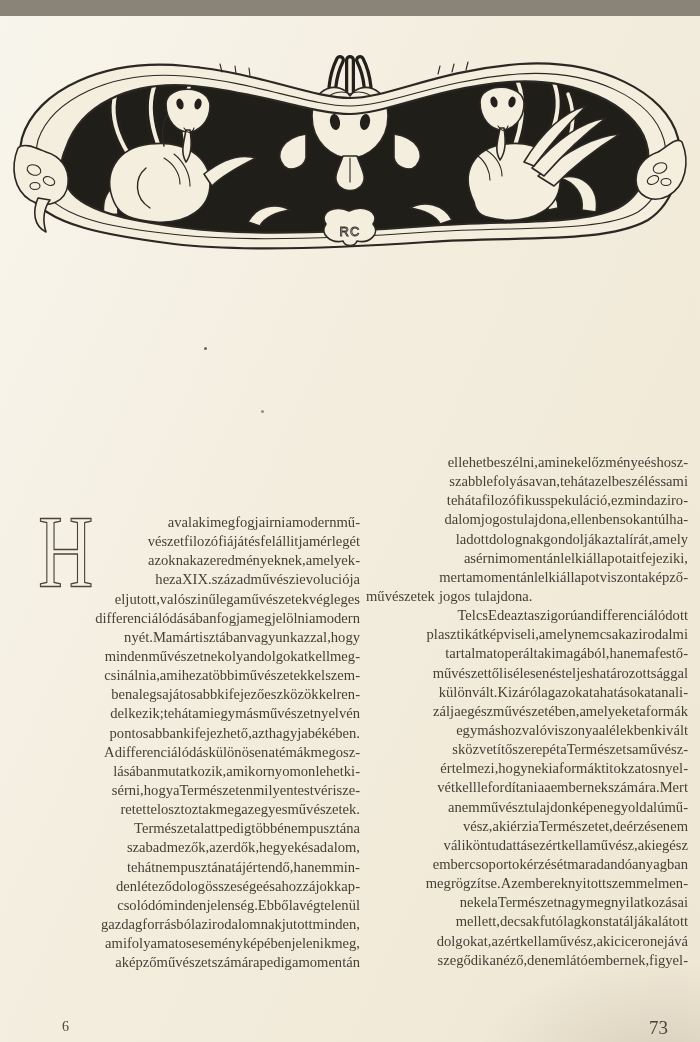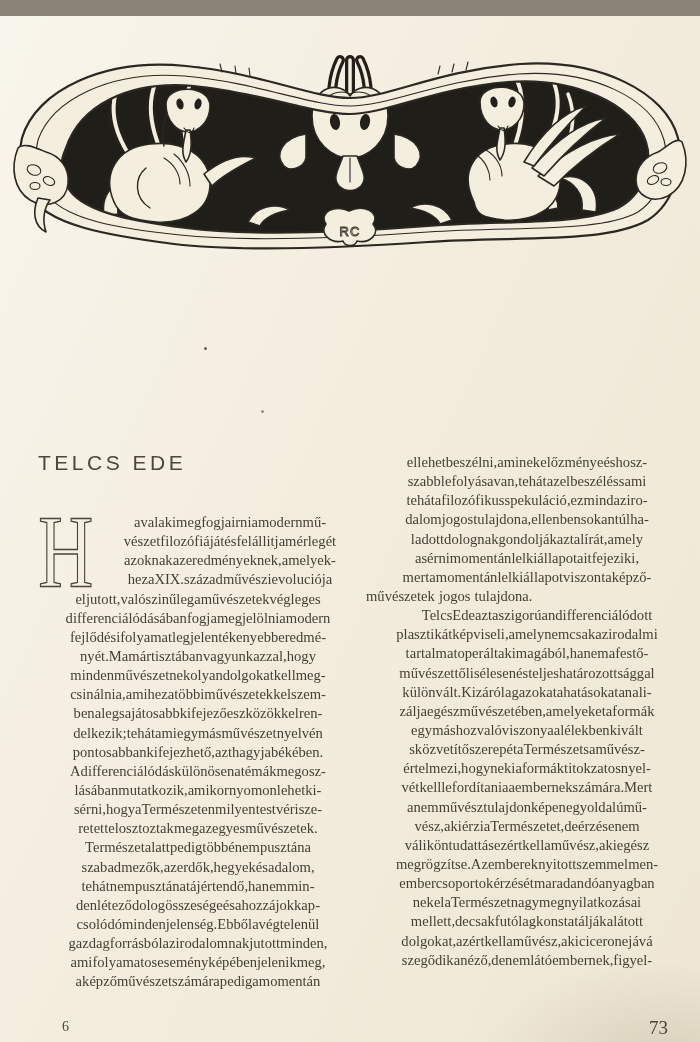--- a/index.html
+++ b/index.html
@@ -17,21 +17,21 @@
   .title{
     position:absolute;left:38px;top:434px;
     font-family:"Liberation Sans",sans-serif;font-size:21px;line-height:26px;
     letter-spacing:3.5px;color:#4c463c;font-weight:400;
   }
   .col{position:absolute;width:324px;font-size:14.6px;color:#453f35;}
   .col-left{left:36px;top:497px;}
   .col-right{left:366px;top:437px;width:322px;}
   .para{position:relative;}
   .line{
-    display:flex;justify-content:center;
+    display:flex;justify-content:flex-end;
     height:19.15px;line-height:19.15px;white-space:nowrap;overflow:visible;
   }
   .line span{white-space:nowrap;}
   .line.rag{justify-content:flex-start;}
   .line.rag span{margin-right:4px;}
   .line.ind{padding-left:20px;}
   .dropcap{float:left;width:58px;height:75px;margin:1px 6px 0 0;}
   .pagenum{position:absolute;font-size:14px;color:#4a443a;}
   .pagenum-left{left:62px;top:1003px;}
   .pagenum-right{right:32px;top:1001px;font-size:19px;}
@@ -159,21 +159,20 @@
 
     <g transform="translate(342,204)">
       <path class="pp" d="M-24,-10 C-32,-22 -14,-30 -1,-23 C13,-30 31,-22 23,-10 C31,0 19,10 7,7 C5,13 -5,13 -7,7 C-19,10 -31,0 -24,-10 Z"></path>
       <text x="0" y="2" text-anchor="middle" font-family="Liberation Sans, sans-serif" font-size="13" letter-spacing="1" fill="none" stroke="#3a362f" stroke-width="0.9">RC</text>
     </g>
   </svg>
 
   <div class="speck s1"></div>
   <div class="speck s2"></div>
 
-  <div class="title">TELCS EDE</div>
 
   <div class="col col-left">
     <div class="para">
       <svg class="dropcap" viewBox="0 0 58 75">
         <text x="3" y="73" font-family="Liberation Serif, serif" font-size="103" transform="scale(0.74 1)" fill="none" stroke="#4a443a" stroke-width="1.5">H</text>
       </svg>
     <div class="line">
           <span>a</span>
           <span>valaki</span>
           <span>meg</span>
@@ -210,26 +209,20 @@
           <span>a</span>
           <span>művészetek</span>
           <span>végleges</span>
         </div>
         <div class="line">
           <span>differenciálódásában</span>
           <span>fogja</span>
           <span>megjelölni</span>
           <span>a</span>
           <span>modern</span>
-        </div>
-        <div class="line">
-          <span>fejlődési</span>
-          <span>folyamat</span>
-          <span>legjelentékenyebb</span>
-          <span>eredmé-</span>
         </div>
         <div class="line">
           <span>nyét.</span>
           <span>Ma</span>
           <span>már</span>
           <span>tisztában</span>
           <span>vagyunk</span>
           <span>azzal,</span>
           <span>hogy</span>
         </div>
@@ -560,34 +553,34 @@
           <span>öntudattá</span>
           <span>s</span>
           <span>ezért</span>
           <span>kell</span>
           <span>a</span>
           <span>művész,</span>
           <span>aki</span>
           <span>egész</span>
         </div>
         <div class="line">
+          <span>embercsoportok</span>
+          <span>érzését</span>
+          <span>maradandó</span>
+          <span>anyagban</span>
+        </div>
+        <div class="line">
           <span>megrögzítse.</span>
           <span>Az</span>
           <span>emberek</span>
           <span>nyitott</span>
           <span>szemmel</span>
           <span>men-</span>
         </div>
         <div class="line">
-          <span>embercsoportok</span>
-          <span>érzését</span>
-          <span>maradandó</span>
-          <span>anyagban</span>
-        </div>
-        <div class="line">
           <span>nek</span>
           <span>el</span>
           <span>a</span>
           <span>Természet</span>
           <span>nagy</span>
           <span>megnyilatkozásai</span>
         </div>
         <div class="line">
           <span>mellett,</span>
           <span>de</span>

